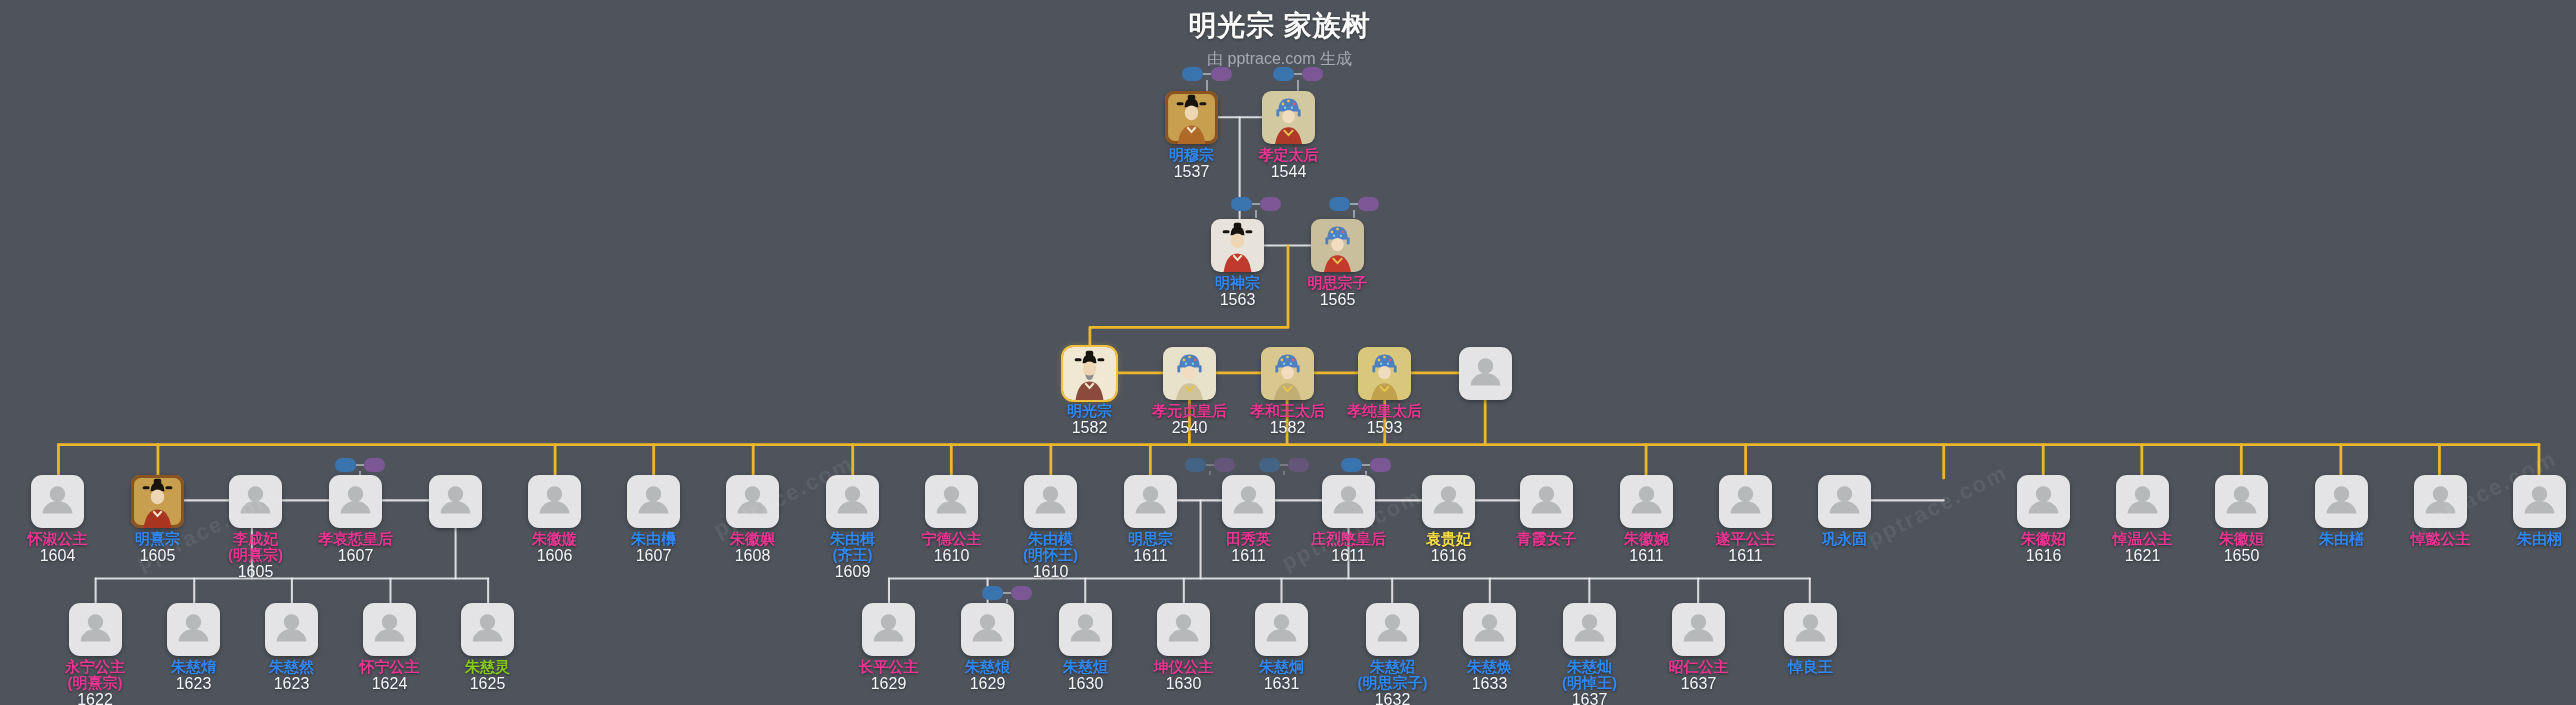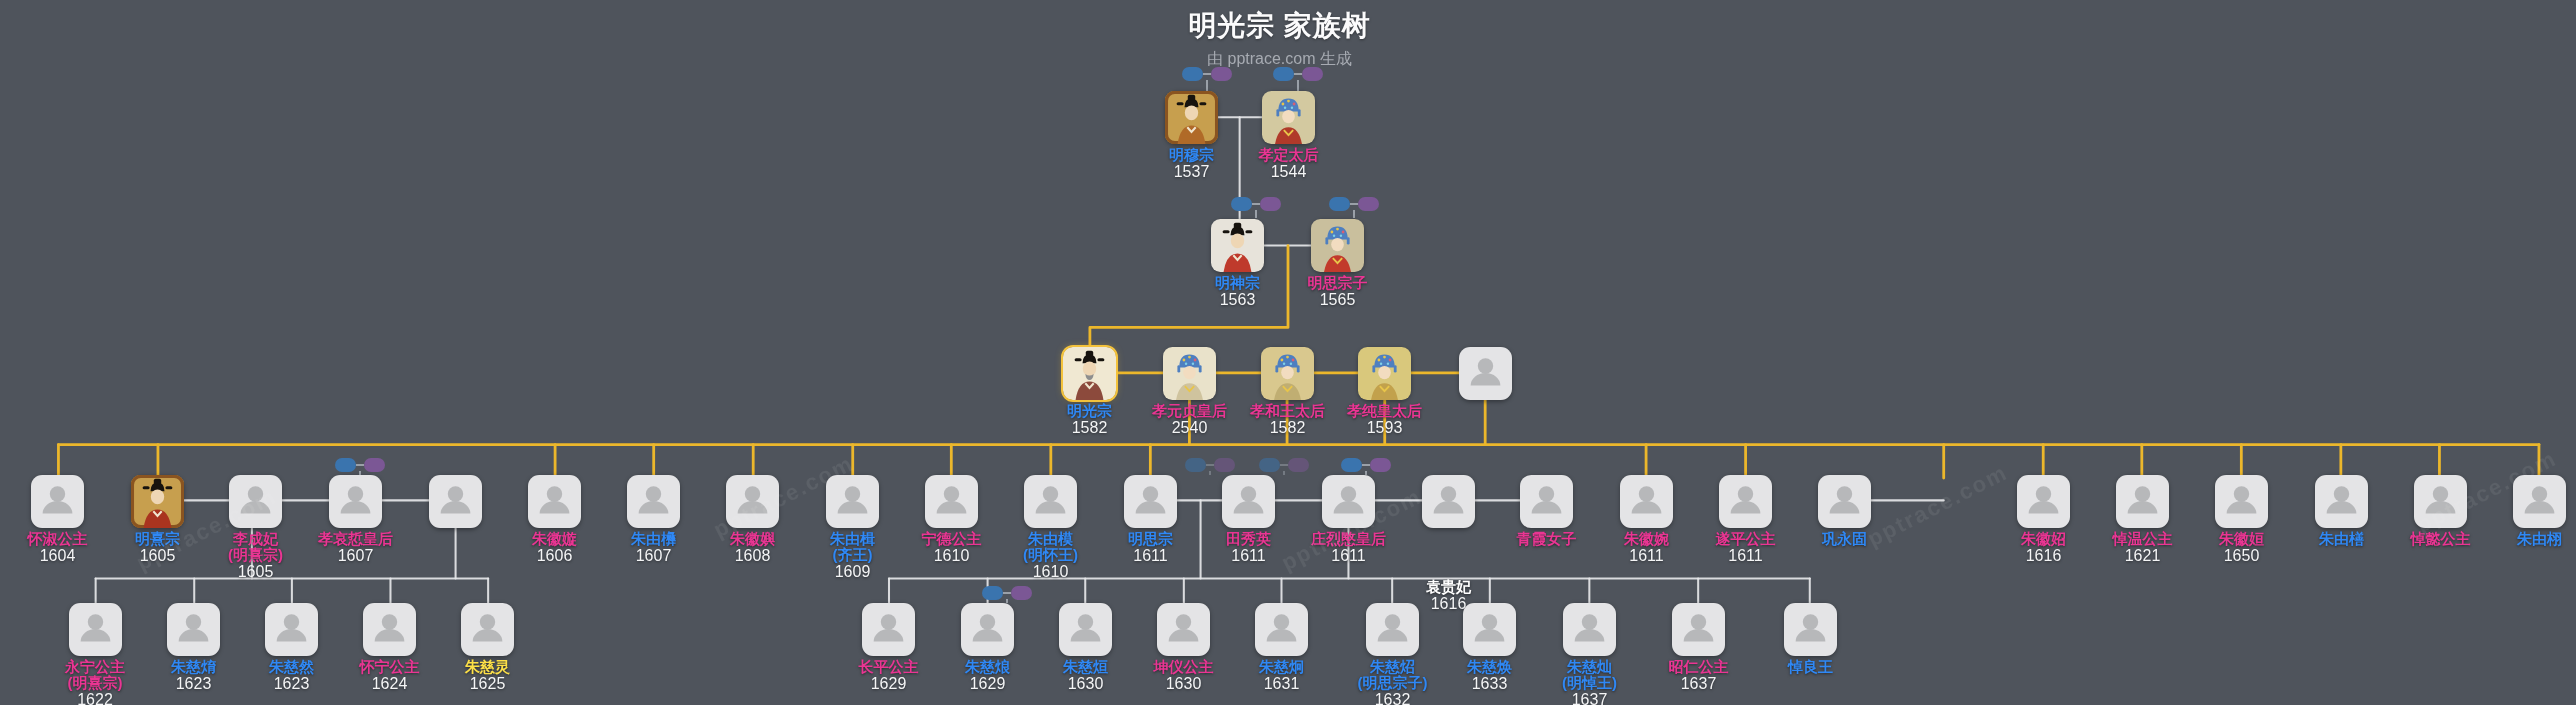--- a/index.html
+++ b/index.html
@@ -458,21 +458,21 @@
     </div>
     <div class="person" style="left: 1374px; top: 475px;">
       <div class="avatar">
         <svg viewBox="0 0 57 57">
           <rect width="57" height="57" rx="12" fill="#e4e4e6"></rect>
           <circle cx="28.5" cy="20.5" r="8.3" fill="#b7b8ba"></circle>
           <path d="M12.5 41.5 a16 13.5 0 0 1 32 0 z" fill="#b7b8ba"></path>
         </svg>
       </div>
       <div class="label">
-        <div class="nm" style="color: #ffffff; margin-top: 48px;">袁贵妃</div>
+        <div class="nm" style="color: #fde047;">袁贵妃</div>
         <div class="yr">1616</div>
       </div>
     </div>
     <div class="person" style="left: 1472px; top: 475px;">
       <div class="avatar">
         <svg viewBox="0 0 57 57">
           <rect width="57" height="57" rx="12" fill="#e4e4e6"></rect>
           <circle cx="28.5" cy="20.5" r="8.3" fill="#b7b8ba"></circle>
           <path d="M12.5 41.5 a16 13.5 0 0 1 32 0 z" fill="#b7b8ba"></path>
         </svg>
@@ -649,21 +649,21 @@
     </div>
     <div class="person" style="left: 413px; top: 603px;">
       <div class="avatar">
         <svg viewBox="0 0 57 57">
           <rect width="57" height="57" rx="12" fill="#e4e4e6"></rect>
           <circle cx="28.5" cy="20.5" r="8.3" fill="#b7b8ba"></circle>
           <path d="M12.5 41.5 a16 13.5 0 0 1 32 0 z" fill="#b7b8ba"></path>
         </svg>
       </div>
       <div class="label">
-        <div class="nm" style="color: #fde047;">朱慈灵</div>
+        <div class="nm" style="color: #84cc16;">朱慈灵</div>
         <div class="yr">1625</div>
       </div>
     </div>
     <div class="person" style="left: 814px; top: 603px;">
       <div class="avatar">
         <svg viewBox="0 0 57 57">
           <rect width="57" height="57" rx="12" fill="#e4e4e6"></rect>
           <circle cx="28.5" cy="20.5" r="8.3" fill="#b7b8ba"></circle>
           <path d="M12.5 41.5 a16 13.5 0 0 1 32 0 z" fill="#b7b8ba"></path>
         </svg>

